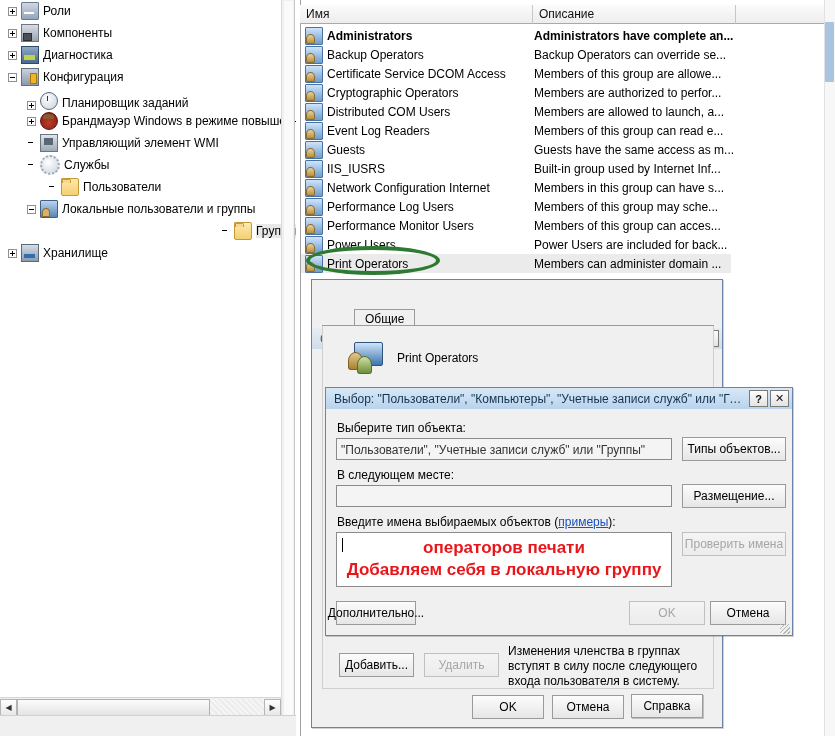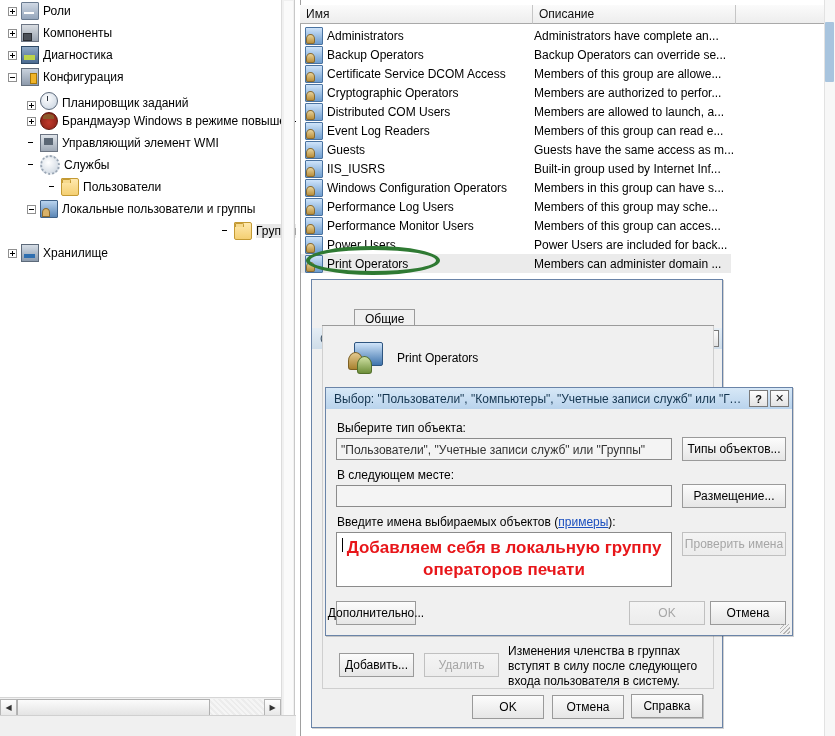--- a/index.html
+++ b/index.html
@@ -192,21 +192,21 @@
   <div class="sb-arrow">▶</div>
 </div>
 
 <div class="abs" id="splitter"></div>
 <div class="abs" id="splitter-vscroll"></div>
 <div class="abs" id="bottom-strip"></div>
 
 <div class="abs" id="lv-headerbar"></div>
 <div class="abs" id="listview">
   <div id="lv-rows">
-      <div class="lv-row" style="top: 26px;">
+      <div class="lv-row" style="top: 26px; font-weight: bold;">
         <span class="lv-icon ic-grp"></span>
         <span class="lv-name">Administrators</span>
         <span class="lv-desc">Administrators have complete an...</span>
       </div>
       <div class="lv-row" style="top: 45px;">
         <span class="lv-icon ic-grp"></span>
         <span class="lv-name">Backup Operators</span>
         <span class="lv-desc">Backup Operators can override se...</span>
       </div>
       <div class="lv-row" style="top: 64px;">
@@ -234,21 +234,21 @@
         <span class="lv-name">Guests</span>
         <span class="lv-desc">Guests have the same access as m...</span>
       </div>
       <div class="lv-row" style="top: 159px;">
         <span class="lv-icon ic-grp"></span>
         <span class="lv-name">IIS_IUSRS</span>
         <span class="lv-desc">Built-in group used by Internet Inf...</span>
       </div>
       <div class="lv-row" style="top: 178px;">
         <span class="lv-icon ic-grp"></span>
-        <span class="lv-name">Windows Configuration Operators</span>
+        <span class="lv-name">Network Configuration Internet</span>
         <span class="lv-desc">Members in this group can have s...</span>
       </div>
       <div class="lv-row" style="top: 197px;">
         <span class="lv-icon ic-grp"></span>
         <span class="lv-name">Performance Log Users</span>
         <span class="lv-desc">Members of this group may sche...</span>
       </div>
       <div class="lv-row" style="top: 216px;">
         <span class="lv-icon ic-grp"></span>
         <span class="lv-name">Performance Monitor Users</span>
@@ -324,22 +324,22 @@
   <div class="abs lbl" style="left:11px;top:80px;">В следующем месте:</div>
   <div class="abs txtbox readonly" style="left:10px;top:97px;width:336px;height:22px;"></div>
   <div class="abs btn" style="left:356px;top:96px;width:104px;height:24px;">Размещение...</div>
 
   <div class="abs lbl" style="left:11px;top:127px;">
     <span>Введите имена выбираемых объектов (</span><span class="link">примеры</span><span>):</span>
   </div>
   <div class="abs txtbox" style="left:10px;top:144px;width:336px;height:55px;padding:0;">
     <div class="caret"></div>
     <div class="red-note" style="padding-top:4px;">
+      <div>операторов печати</div>
       <div>Добавляем себя в локальную группу</div>
-      <div>операторов печати</div>
     </div>
   </div>
   <div class="abs btn disabled" style="left:356px;top:144px;width:104px;height:24px;">Проверить имена</div>
 
   <div class="abs btn" style="left:10px;top:213px;width:80px;height:24px;">Дополнительно...</div>
   <div class="abs btn disabled" style="left:303px;top:213px;width:76px;height:24px;">OK</div>
   <div class="abs btn" style="left:384px;top:213px;width:76px;height:24px;">Отмена</div>
   <div class="grip"></div>
 </div>
 

